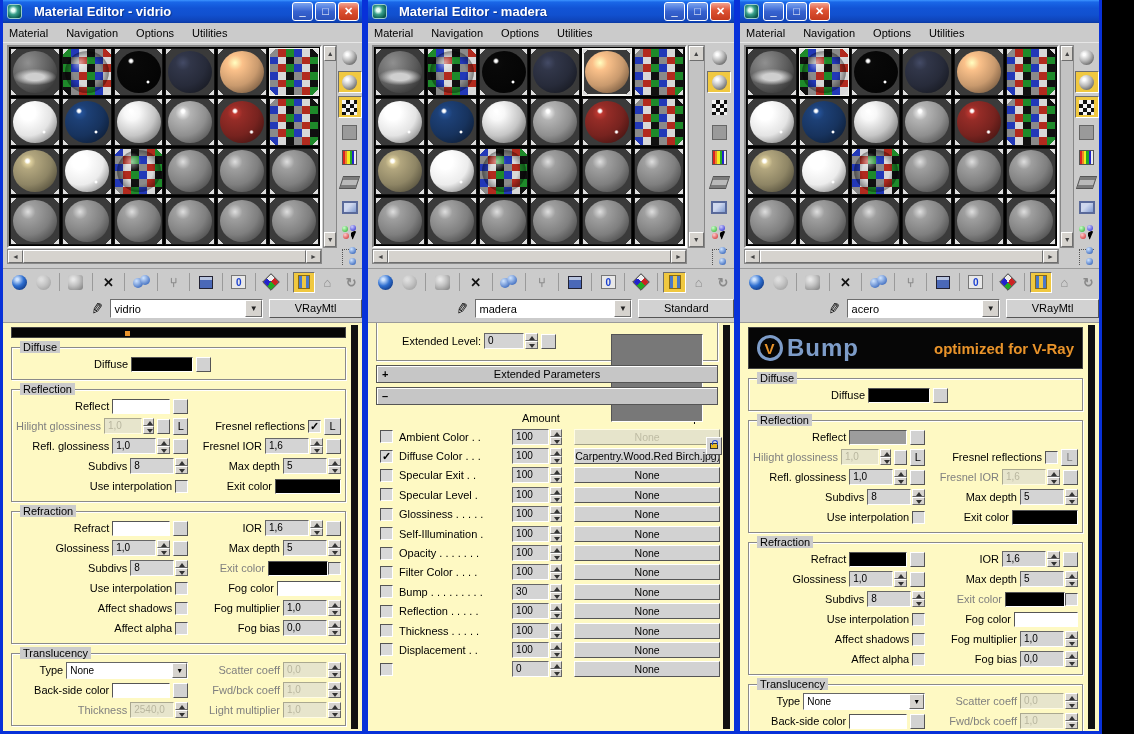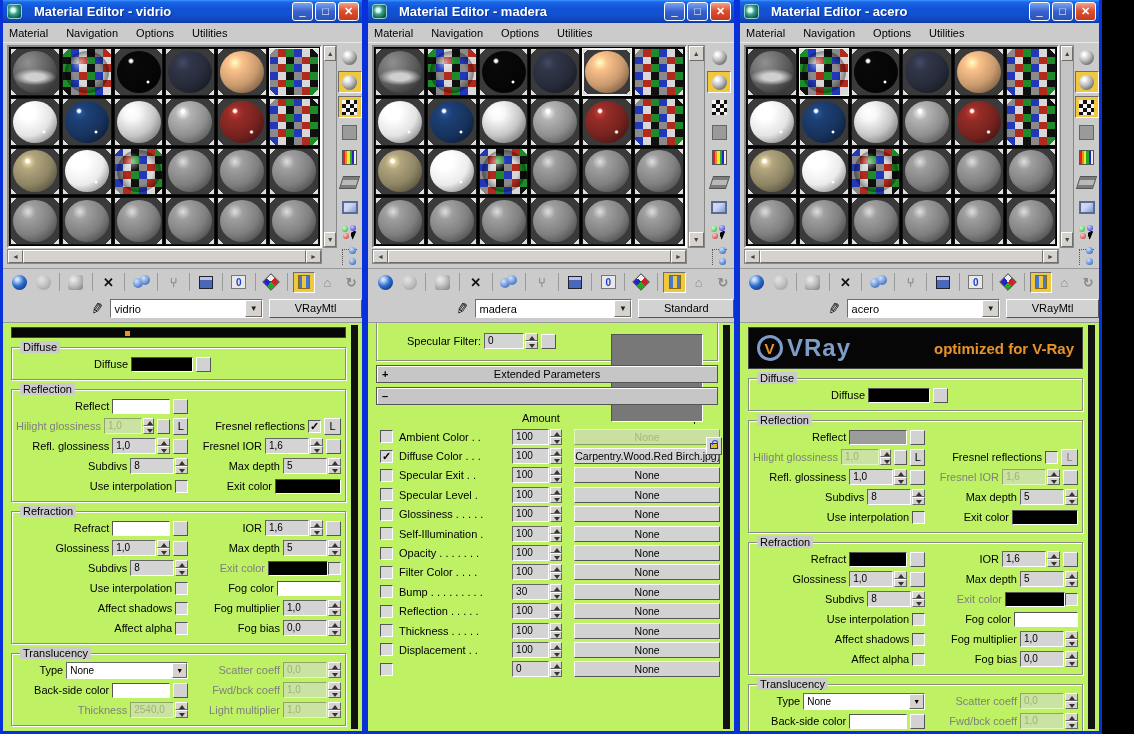--- a/index.html
+++ b/index.html
@@ -119,21 +119,21 @@
   .name-row { flex:0 0 27px; display:flex; align-items:center; gap:6px; padding-left:88px; background:#cbcbcb; }
   .combo { width:172px; height:19px; background:#fff; border:1px solid; border-color:#6e6e6e #fff #fff #6e6e6e;
     display:flex; align-items:center; }
   .combo .val { flex:1; padding-left:4px; }
   .combo .drop { width:17px; height:17px; background:#d6d3ce; border:1px solid; border-color:#fff #6e6e6e #6e6e6e #fff;
     font-size:8px; text-align:center; line-height:16px; color:#222; }
   .type-btn { width:104px; height:19px; background:#d2d2d2; border:1px solid; border-color:#fff #555 #555 #fff;
     text-align:center; line-height:17px; }
 
   
-  .params { flex:1; position:relative; overflow:hidden; background:#bef264; padding:2px 14px 12px 6px;
+  .params { flex:1; position:relative; overflow:hidden; background:#fef9c3; padding:2px 14px 12px 6px;
     border-top:1px solid #9a9a9a; }
   .pscroll { position:absolute; right:4px; top:2px; bottom:2px; width:7px; background:#111; }
   .group { position:relative; border:1px solid #8a8a8a; box-shadow:1px 1px 0 #fff, inset 1px 1px 0 #fff;
     margin:9px 2px 4px 2px; padding:6px 4px 5px 4px; }
   .group > .gtitle { position:absolute; top:-7px; left:8px; background:#cbcbcb; padding:0 3px; }
   .prow { display:flex; align-items:center; height:20px; }
   .half { display:flex; align-items:center; justify-content:flex-end; }
   .half.L { width:53%; } .half.R { width:47%; }
   .lbl { margin-right:3px; white-space:nowrap; }
   .lbl.gray, .gray { color:#7f7f7f; }
@@ -1219,21 +1219,21 @@
         <div class="combo">
           <span class="val">madera</span>
           <span class="drop">▼</span>
         </div>
         <div class="type-btn">Standard</div>
       </div>
       <div class="params">
         <div class="spec-group">
           <div class="cut-title">Specular Highlights</div>
           <div class="spec-row">
-            <span class="lbl">Specular Filter:</span>
+            <span class="lbl">Extended Level:</span>
             <div class="field" style="width: 40px;">0</div>
             <div class="spin">
               <b class="up"></b>
               <b class="dn"></b>
             </div>
             <div class="mapbtn"></div>
           </div>
           <div class="preview-sq"></div>
         </div>
         <div class="rollout">
@@ -1381,21 +1381,20 @@
           <div class="lock" style="right: -2px; top: 10px;">
             <i></i>
           </div>
         </div>
         <div class="pscroll"></div>
       </div>
     </div>
     <div class="window" style="left: 737px; width: 365px;">
       <div class="titlebar">
         <div class="app-icon"></div>
-        <div class="title">Material Editor - acero</div>
         <div class="tb-btns">
           <div class="tb-btn">_</div>
           <div class="tb-btn">□</div>
           <div class="tb-btn close">✕</div>
         </div>
       </div>
       <div class="menubar">
         <span class="menu-item">Material</span>
         <span class="menu-item">Navigation</span>
         <span class="menu-item">Options</span>
@@ -1775,21 +1774,21 @@
         <div class="combo">
           <span class="val">acero</span>
           <span class="drop">▼</span>
         </div>
         <div class="type-btn">VRayMtl</div>
       </div>
       <div class="params">
         <div class="banner">
           <div class="vlogo">
             <span class="ring">V</span>
-            <span>VRay</span>
+            <span>Bump</span>
           </div>
           <span class="opt">optimized for V-Ray</span>
         </div>
         <div class="group">
           <div class="gtitle">Diffuse</div>
           <div class="prow" style="justify-content: flex-start; padding-left: 78px;">
             <span class="lbl">Diffuse</span>
             <div class="swatch" style="width: 62px; background: rgb(0, 0, 0);"></div>
             <div class="mapbtn"></div>
           </div>

